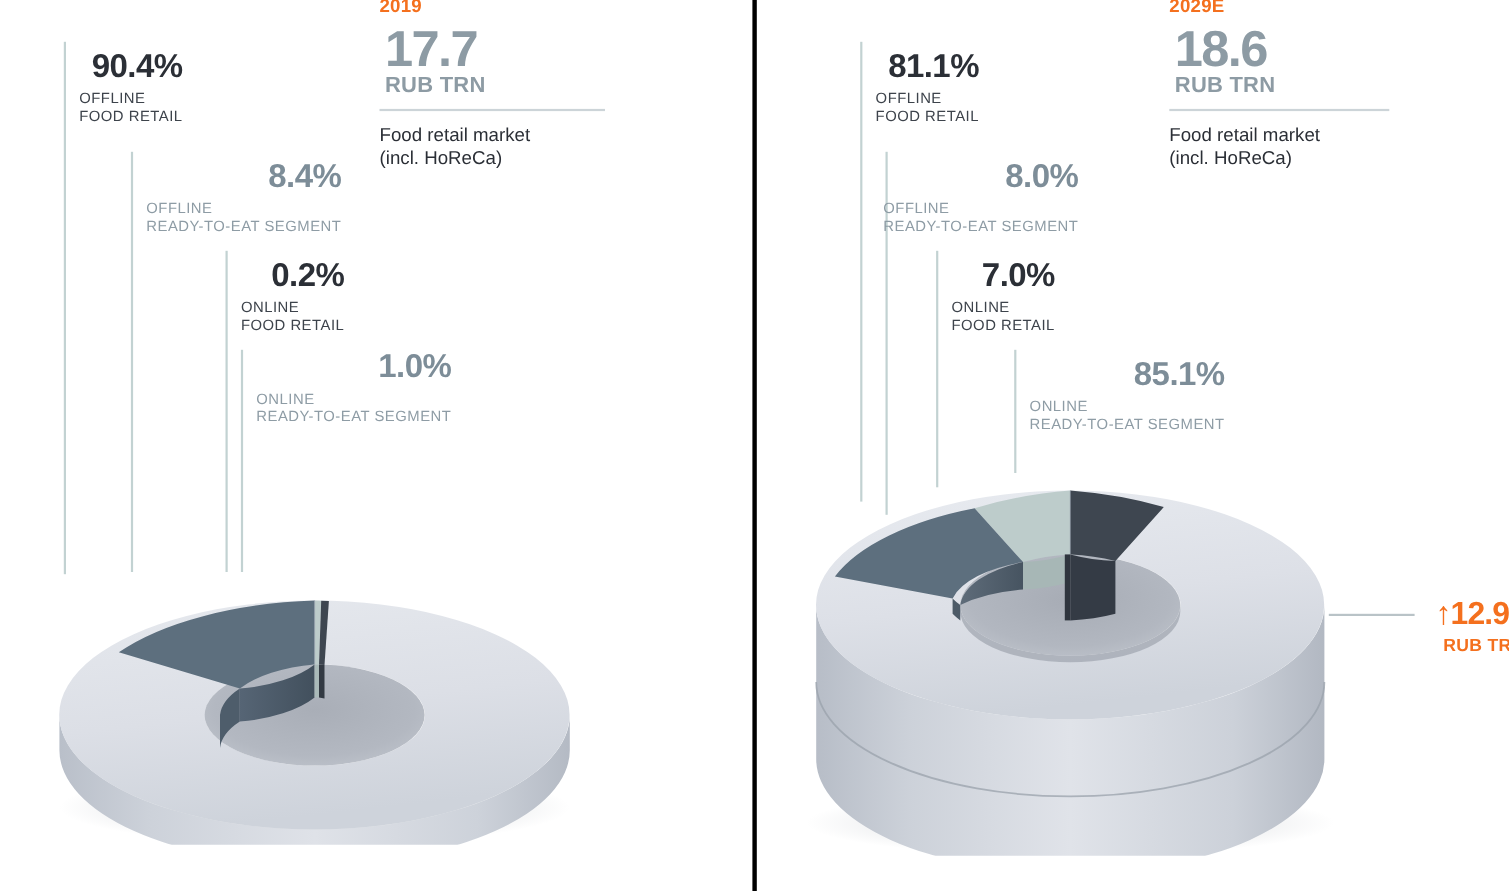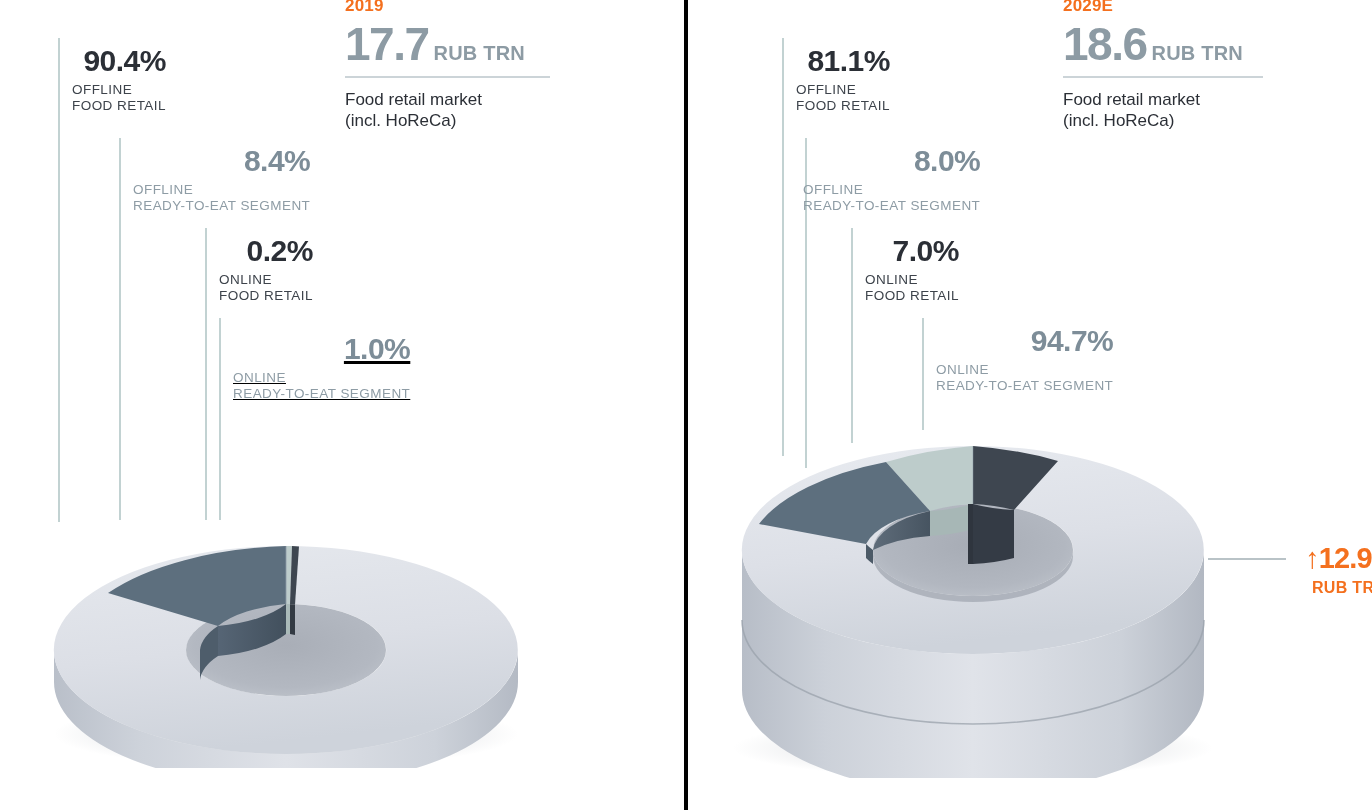--- a/index.html
+++ b/index.html
@@ -46,21 +46,21 @@
   .tone-mid  .pct{color:#7d8d98;font-size:30px;}
   .tone-mid  .desc{color:#8e9ca5;}
 
   
   .header{position:absolute;}
   .header .year{
     color:#f4701e;font-size:17px;font-weight:bold;letter-spacing:0.2px;
     line-height:19px;margin:0;
   }
   .header .bignum-row{
-    display:flex;align-items:baseline;margin-top:6px;
+    display:flex;align-items:baseline;margin-top:6px;flex-direction:column;
   }
   .header .bignum{
     color:#8d9ba4;font-size:46px;font-weight:bold;letter-spacing:-1.5px;line-height:1;
   }
   .header .unit{
     color:#8d9ba4;font-size:20px;font-weight:bold;letter-spacing:0.2px;margin-left:5px;
   }
   .header .rule{
     height:2px;background:#ccd4d8;margin-top:9px;
   }
@@ -178,21 +178,21 @@
       <div class="desc">OFFLINE
 READY-TO-EAT SEGMENT</div>
     </div>
 
     <div class="callout tone-dark" style="left:219px;top:222px;">
       <div class="pct">0.2%</div>
       <div class="desc">ONLINE
 FOOD RETAIL</div>
     </div>
 
-    <div class="callout tone-mid" style="left:233px;top:320px;text-decoration:underline;">
+    <div class="callout tone-mid" style="left:233px;top:305px;">
       <div class="pct">1.0%</div>
       <div class="desc">ONLINE
 READY-TO-EAT SEGMENT</div>
     </div>
   </div>
 
   <div class="divider" style="left:684px;"></div>
 
   <div class="panel" id="panel-2029">
 
@@ -287,21 +287,21 @@
 READY-TO-EAT SEGMENT</div>
     </div>
 
     <div class="callout tone-dark" style="left:177px;top:222px;">
       <div class="pct">7.0%</div>
       <div class="desc">ONLINE
 FOOD RETAIL</div>
     </div>
 
     <div class="callout tone-mid" style="left:248px;top:312px;">
-      <div class="pct">94.7%</div>
+      <div class="pct">85.1%</div>
       <div class="desc">ONLINE
 READY-TO-EAT SEGMENT</div>
     </div>
 
     <div class="growth" style="left:520px;top:530px;width:170px;height:70px;">
       <div class="gline" style="left:0px;top:28px;width:78px;"></div>
       <div class="gval" style="left:97px;top:14px;">
         <span>↑</span><span>12.9</span>
       </div>
       <div class="gunit" style="left:104px;top:50px;">RUB TRN</div>

